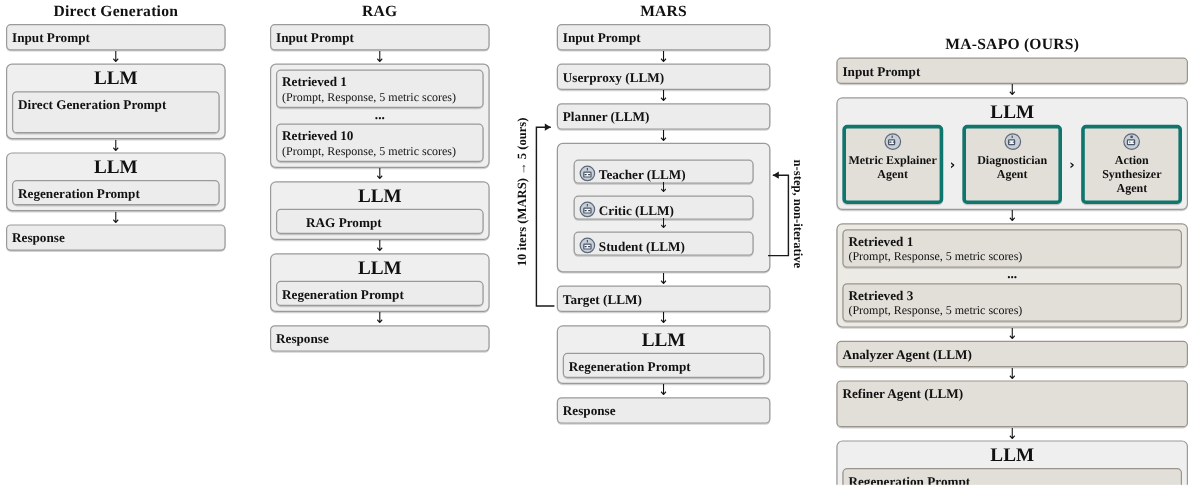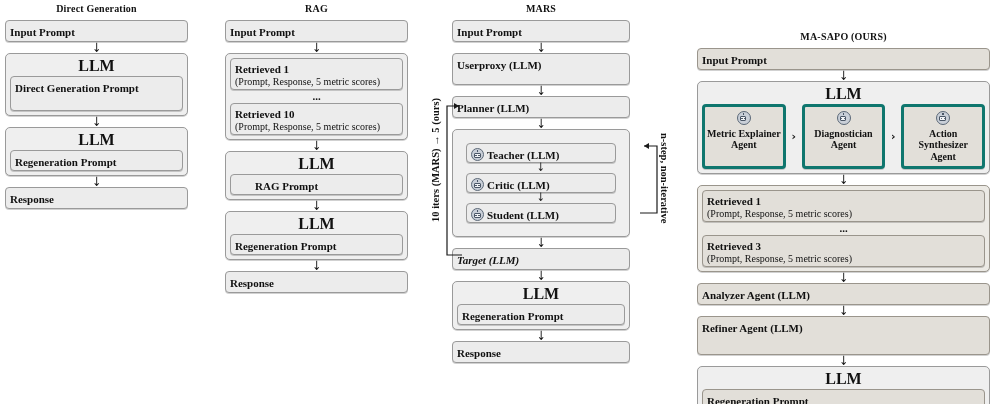--- a/index.html
+++ b/index.html
@@ -3,21 +3,21 @@
 <meta charset="utf-8">
 <style>
   html,body{margin:0;padding:0;background:#ffffff;}
   body{
     width:997px;height:404px;position:relative;overflow:hidden;
     font-family:"Liberation Serif","DejaVu Serif",serif;
     color:#111;
   }
   .col{position:absolute;top:0;}
   .coltitle{
-    text-align:center;font-weight:bold;font-size:10px;
+    text-align:center;font-weight:bold;font-size:13px;
     letter-spacing:.2px;line-height:15px;margin:1px 0 4px 0;
     font-family:"Liberation Serif","DejaVu Serif",serif;
   }
 
   
   .box{
     border:1px solid #9a9a9a;
     border-radius:4px;
     background:#ececec;
     box-shadow:0 1px 0 rgba(0,0,0,.18);
@@ -143,48 +143,48 @@
 
   <div class="group">
     <div class="glabel">LLM</div>
     <div class="box" style="height:21px;">Regeneration Prompt</div>
   </div>
   <div class="arrow"><span>↓</span></div>
 
   <div class="box" style="height:22px;">Response</div>
 </div>
 
-<div class="col" style="left:452px;width:178px;">
+<div class="col" style="left:464px;width:178px;">
   <div class="coltitle">MARS</div>
 
   <div class="box" style="height:22px;">Input Prompt</div>
   <div class="arrow"><span>↓</span></div>
 
-  <div class="box" style="height:32px;">Userproxy (LLM)</div>
+  <div class="box" style="height:22px;">Userproxy (LLM)</div>
   <div class="arrow"><span>↓</span></div>
 
   <div class="box" style="height:22px;">Planner (LLM)</div>
   <div class="arrow"><span>↓</span></div>
 
   <div class="group" style="padding:13px;">
     <div class="box" style="height:20px;padding-top:4px;">
       <span class="robot"><i class="rdot"></i><i class="rdot2"></i></span><span>Teacher (LLM)</span>
     </div>
     <div class="arrow" style="height:10px;font-size:10px;line-height:10px;"><span>↓</span></div>
     <div class="box" style="height:20px;padding-top:4px;">
       <span class="robot"><i class="rdot"></i><i class="rdot2"></i></span><span>Critic (LLM)</span>
     </div>
     <div class="arrow" style="height:10px;font-size:10px;line-height:10px;"><span>↓</span></div>
     <div class="box" style="height:20px;padding-top:4px;">
       <span class="robot"><i class="rdot"></i><i class="rdot2"></i></span><span>Student (LLM)</span>
     </div>
   </div>
   <div class="arrow"><span>↓</span></div>
 
-  <div class="box" style="height:22px;font-style:italic;">Target (LLM)</div>
+  <div class="box" style="height:22px;">Target (LLM)</div>
   <div class="arrow"><span>↓</span></div>
 
   <div class="group">
     <div class="glabel">LLM</div>
     <div class="box" style="height:21px;">Regeneration Prompt</div>
   </div>
   <div class="arrow"><span>↓</span></div>
 
   <div class="box" style="height:22px;">Response</div>
 </div>

